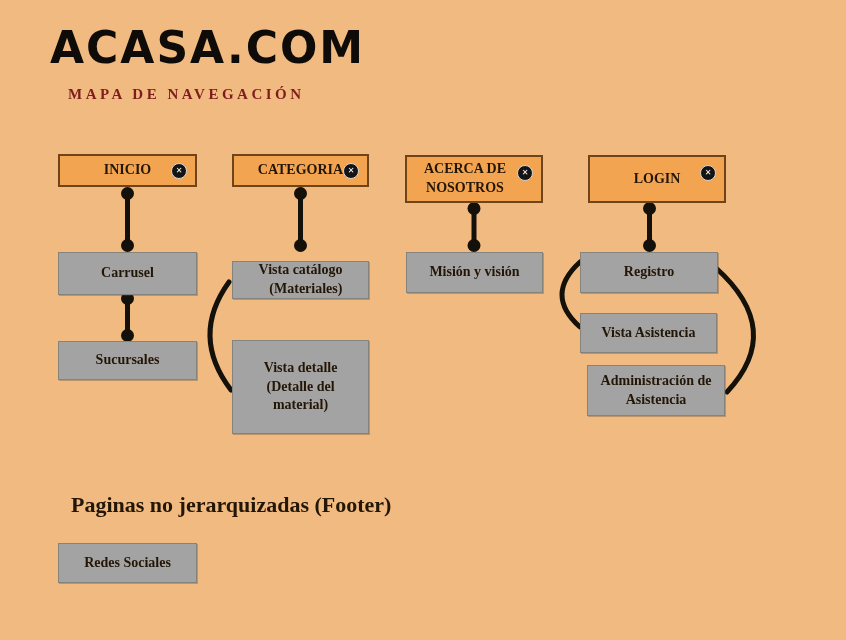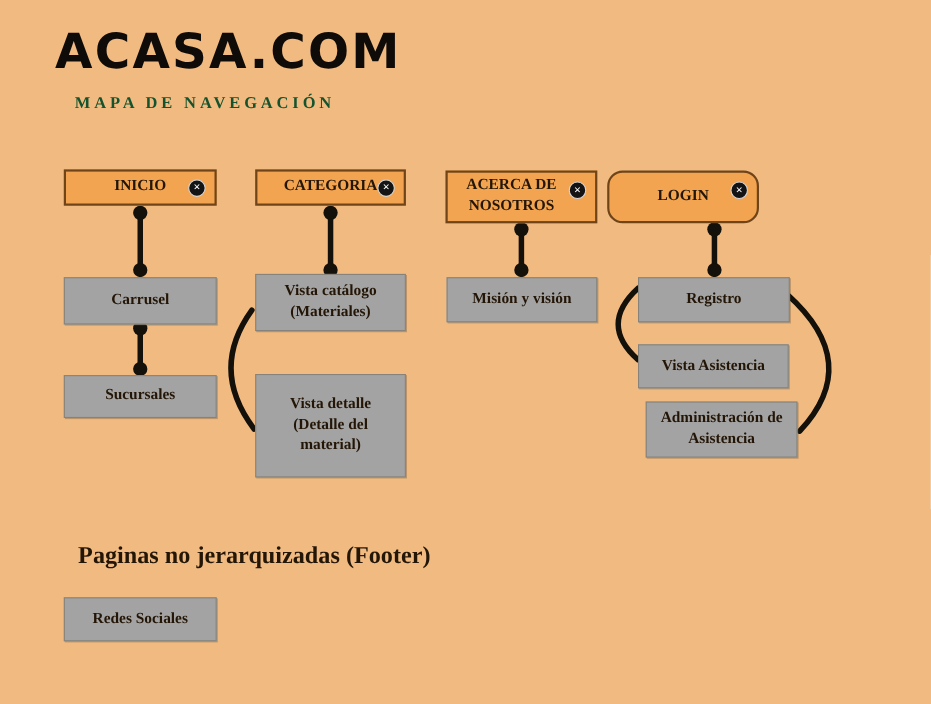--- a/index.html
+++ b/index.html
@@ -16,21 +16,21 @@
     font-weight:bold;
     font-size:44px;
     letter-spacing:2px;
     color:#0e0b08;
     margin-left:30px;
   }
   .map-subtitle{
     position:absolute;left:68px;top:86px;
     font-size:15px;font-weight:bold;
     letter-spacing:3.5px;
-    color:#14532d;
+    color:#7f1d1d;
   }
   svg.connectors{position:absolute;left:0;top:0;}
   .node{
     position:absolute;
     box-sizing:border-box;
     display:flex;align-items:center;justify-content:center;
     text-align:center;
     font-weight:bold;
     font-size:14px;
     line-height:1.35;
@@ -66,23 +66,23 @@
   .footer-heading{
     position:absolute;left:55px;top:492px;
     font-size:22px;font-weight:bold;
     color:#241607;
     margin-left:16px;
   }
   
   #n-inicio          {left:58px; top:154px;width:139px;height:33px;}
   #n-categoria       {left:232px;top:154px;width:137px;height:33px;}
   #n-acerca          {left:405px;top:155px;width:138px;height:48px;padding-right:18px;}
-  #n-login           {left:552px;top:155px;width:138px;height:48px;border-radius:14px;}
+  #n-login           {left:588px;top:155px;width:138px;height:48px;}
   #n-carrusel        {left:58px; top:252px;width:139px;height:43px;}
-  #n-vista-catalogo  {left:232px;top:249px;width:137px;height:52px;}
+  #n-vista-catalogo  {left:232px;top:261px;width:137px;height:38px;text-align:right;}
   #n-mision          {left:406px;top:252px;width:137px;height:41px;}
   #n-registro        {left:580px;top:252px;width:138px;height:41px;}
   #n-sucursales      {left:58px; top:341px;width:139px;height:39px;}
   #n-vista-detalle   {left:232px;top:340px;width:137px;height:94px;}
   #n-vista-asistencia{left:580px;top:313px;width:137px;height:40px;}
   #n-admin-asistencia{left:587px;top:365px;width:138px;height:51px;}
   #n-redes           {left:58px; top:543px;width:139px;height:40px;}
 </style>
 </head>
 <body>

